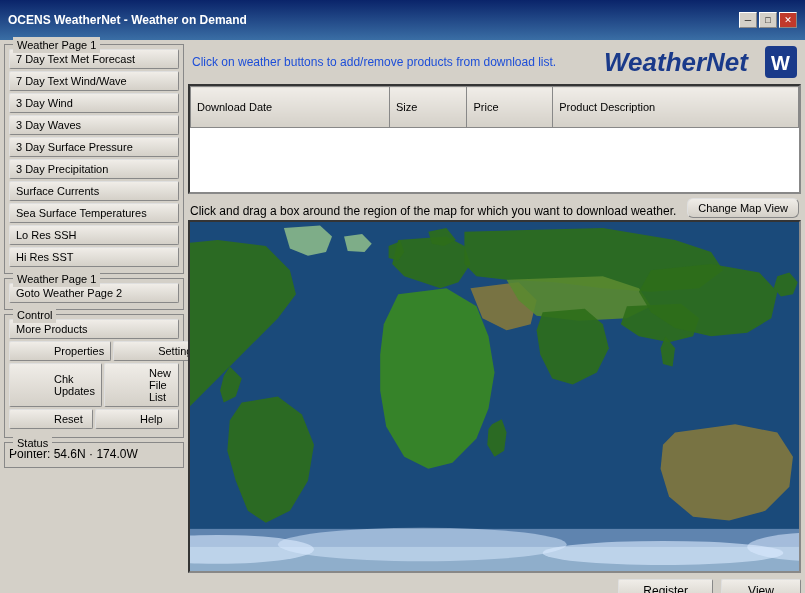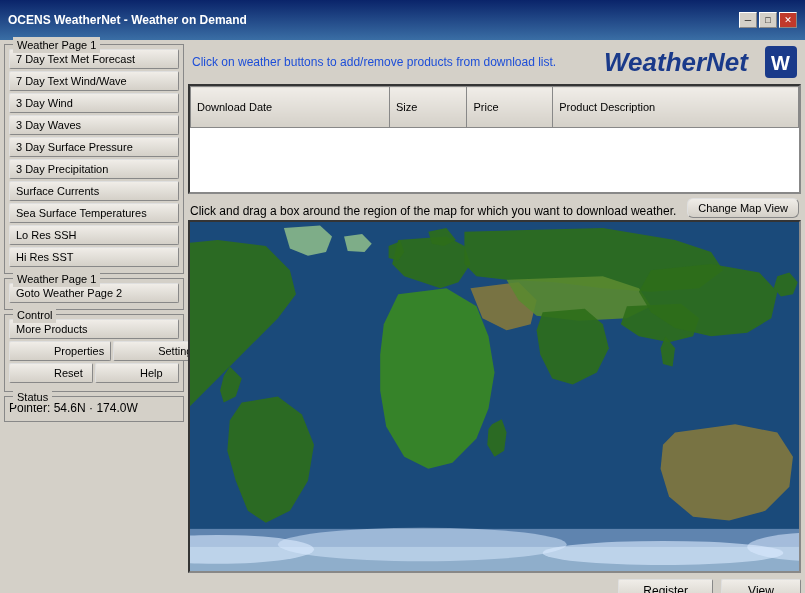--- a/index.html
+++ b/index.html
@@ -282,20 +282,24 @@
       <span class="group-box-label">Weather Page 1</span>
       <button class="sidebar-btn">Goto Weather Page 2</button>
     </div>
 
     <div class="group-box">
       <span class="group-box-label">Control</span>
       <button class="sidebar-btn">More Products</button>
       <div class="control-row">
         <button class="sidebar-btn">Properties</button>
         <button class="sidebar-btn">Settings</button>
+      </div>
+      <div class="control-row">
+        <button class="sidebar-btn">Chk Updates</button>
+        <button class="sidebar-btn">New File List</button>
       </div>
       <div class="control-row">
         <button class="sidebar-btn">Reset</button>
         <button class="sidebar-btn">Help</button>
       </div>
     </div>
 
     <div class="group-box">
       <span class="group-box-label">Status</span>
       <span style="font-size:12px;">Pointer:  54.6N · 174.0W</span>

